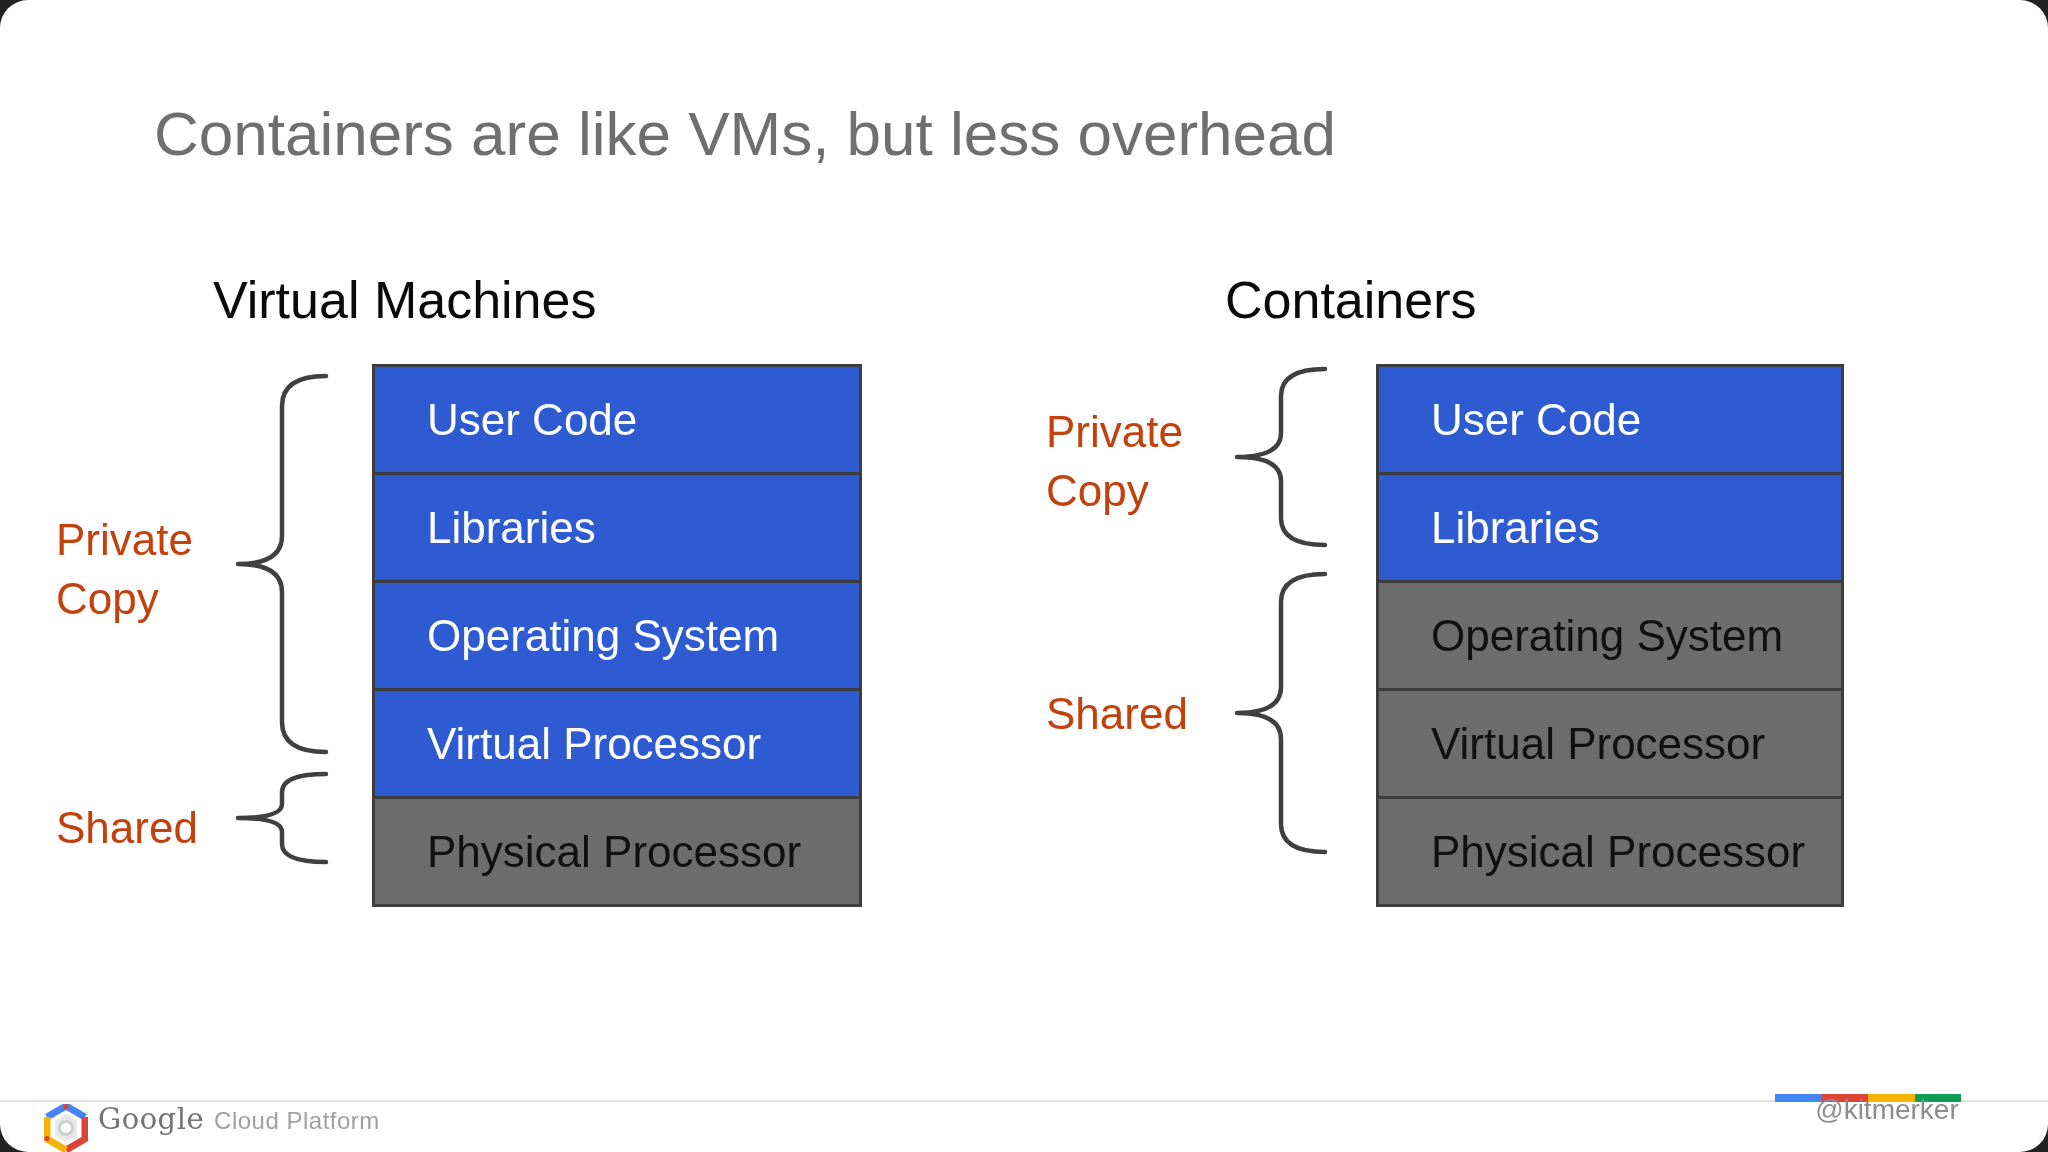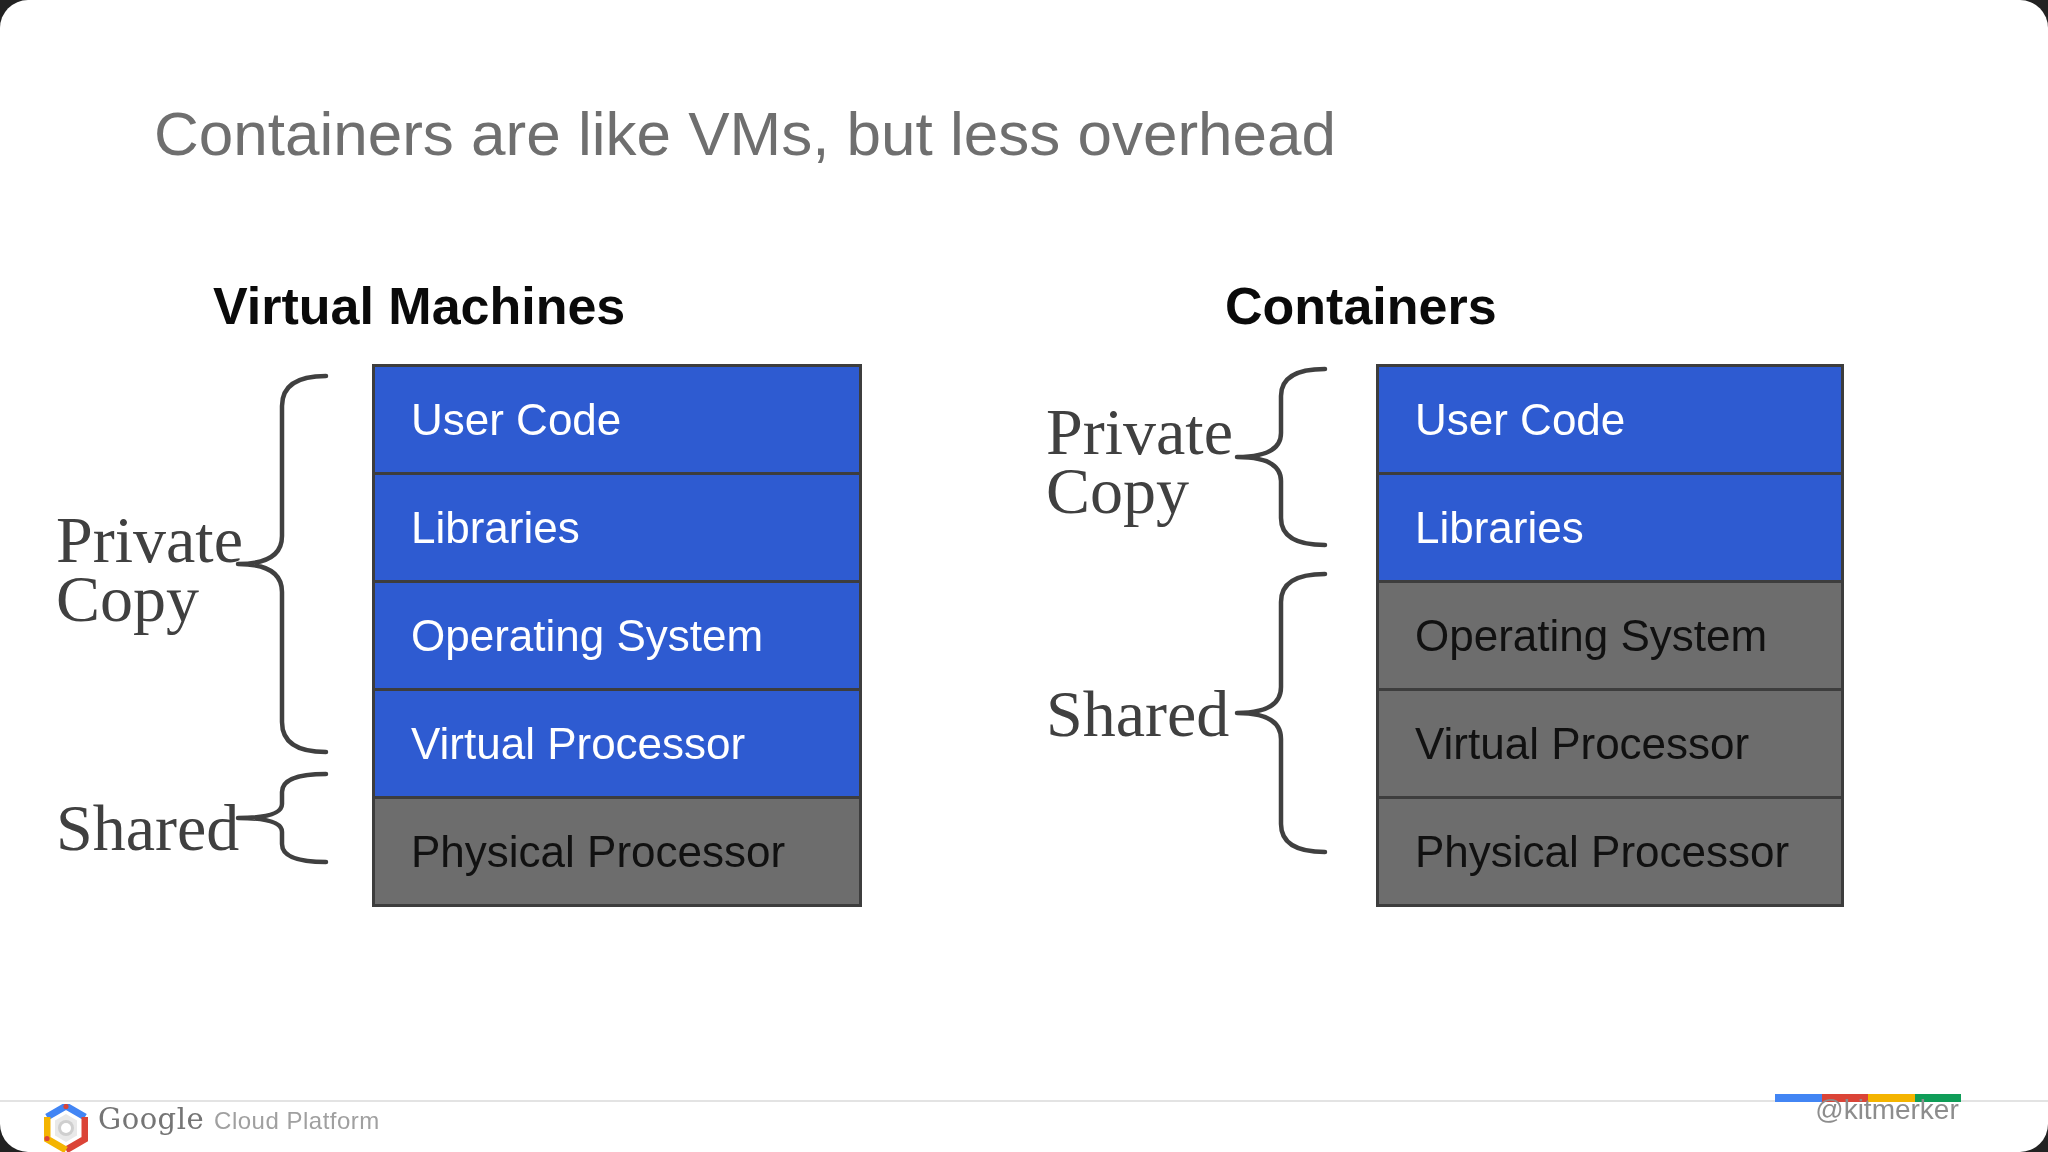--- a/index.html
+++ b/index.html
@@ -12,33 +12,33 @@
   .slide{
     position:relative;width:2048px;height:1152px;background:#ffffff;
     font-family:"Liberation Sans",sans-serif;overflow:hidden;border-radius:28px;
   }
   .abs{position:absolute;}
   .slide-title{
     left:154px;top:98px;font-size:62px;color:#6f6f6f;letter-spacing:0px;
     white-space:nowrap;
   }
   .panel-heading{
-    top:276px;font-size:52px;font-weight:bold;color:#0a0a0a;white-space:nowrap;
+    top:270px;font-size:52px;font-weight:normal;color:#0a0a0a;white-space:nowrap;
   }
   .stack{
     top:364px;height:543px;border:3px solid var(--box-border);
     background:var(--box-border);box-sizing:border-box;
     display:grid;grid-template-rows:repeat(5,1fr);row-gap:3px;
   }
   .layer{
-    display:flex;align-items:center;padding-left:36px;
+    display:flex;align-items:center;padding-left:52px;
     font-size:44px;white-space:nowrap;overflow:hidden;text-align:right;
   }
   .side-label{
-    font-size:66px;color:#404040;line-height:59px;white-space:nowrap;font-family:Liberation Serif, serif;
+    font-size:44px;color:#c2410c;line-height:59px;white-space:nowrap;
   }
   .brace{overflow:visible;}
   .brace path{fill:none;stroke:var(--brace);stroke-width:4.5;
     stroke-linecap:round;stroke-linejoin:round;}
   .footer-divider{
     left:0;top:1100px;width:2048px;height:2px;background:#e3e3e3;
   }
   .footer-logo{
     left:44px;top:1102px;display:flex;align-items:baseline;
   }

